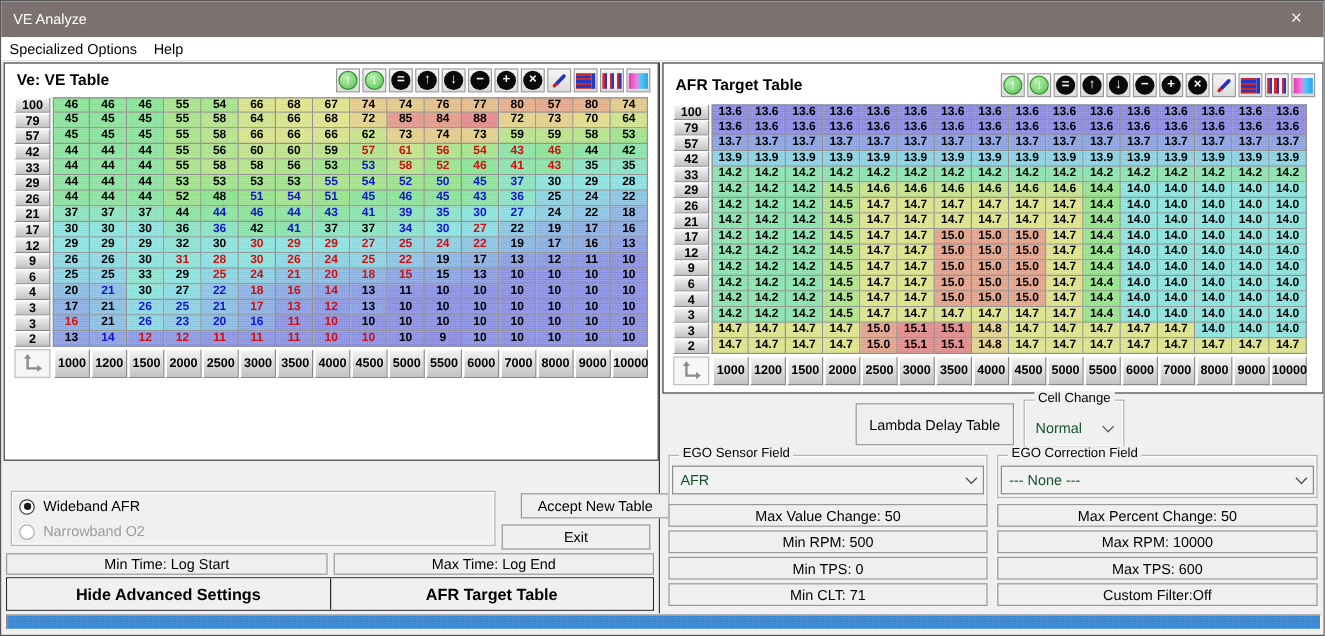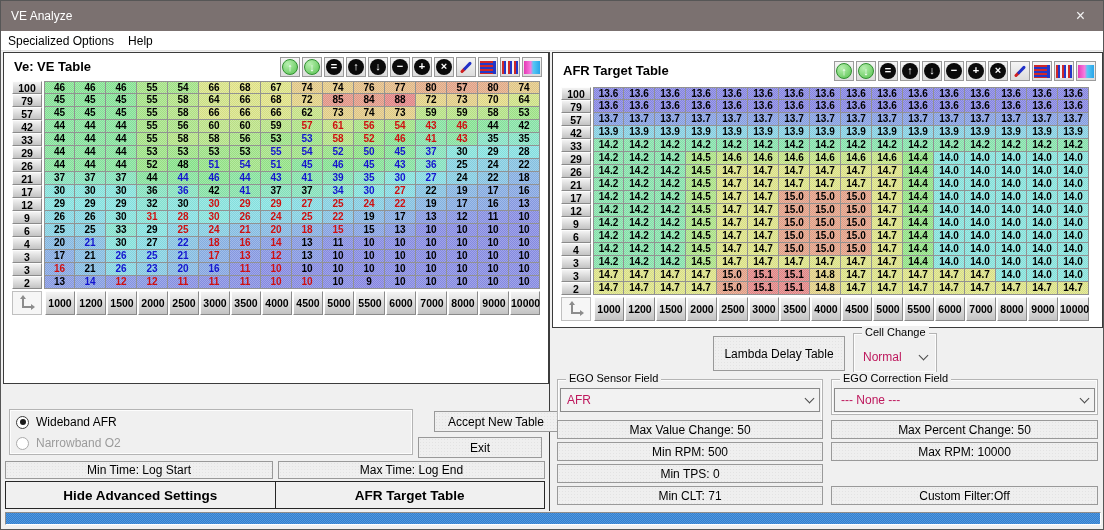--- a/index.html
+++ b/index.html
@@ -43,21 +43,21 @@
   .colhdr{line-height:22px;margin-left:1px;}
   .corner{background:#f6f6f6;border:1px solid #c0c0c0;box-sizing:border-box;display:flex;align-items:center;justify-content:center;}
   
   .btn{position:absolute;background:#efefef;border:1px solid #999;box-sizing:border-box;text-align:center;
     font-size:12px;color:#000;display:flex;align-items:center;justify-content:center;
     background-image:radial-gradient(rgba(0,0,0,.05) 0.5px,transparent 0.5px);background-size:3px 3px;}
   #runAnalysis{border:2px solid #4a8fd0;outline:1px dotted #555;outline-offset:-5px;}
   .groupbox{position:absolute;border:1px solid #b4b4b4;box-shadow:1px 1px 0 #fdfdfd inset,-1px -1px 0 #fdfdfd inset;box-sizing:border-box;}
   .gb-label{position:absolute;top:-8px;left:8px;background:#f0f0f0;padding:0 3px;font-size:11px;color:#000;}
   .combo{position:absolute;background:#f2f2f2;border:1px solid #8a8a8a;box-sizing:border-box;display:flex;align-items:center;
-    font-size:12px;padding:0 6px;color:#be185d;text-align:right;}
+    font-size:12px;padding:0 6px;color:#14532d;text-align:right;}
   .chev{margin-left:auto;width:6px;height:6px;border-right:1.6px solid #4a4a4a;border-bottom:1.6px solid #4a4a4a;
     transform:rotate(45deg);margin-top:-4px;}
   .radio-row{display:flex;align-items:center;gap:7px;font-size:12px;}
   .rdot{width:13px;height:13px;border-radius:50%;border:1px solid #3b3b3b;background:#fff;box-sizing:border-box;
     display:inline-flex;align-items:center;justify-content:center;}
   .rdot.on::after{content:"";width:6px;height:6px;border-radius:50%;background:#1a1a1a;}
   .rdot.off{border-color:#ababab;}
   .dis{color:#9b9b9b;}
   .tabs{position:absolute;left:4px;top:480px;width:540px;height:28px;border:1px solid #262626;box-sizing:border-box;display:flex;}
   .tab{flex:1;display:flex;align-items:center;justify-content:center;font-weight:bold;font-size:13.5px;background:#f0f0f0;}
@@ -845,19 +845,20 @@
       <span>--- None ---</span>
       <span class="chev"></span>
     </div>
   </div>
 
   <div class="btn" style="left:556px;top:419px;width:266px;height:19px;">Max Value Change: 50</div>
   <div class="btn" style="left:830px;top:419px;width:267px;height:19px;">Max Percent Change: 50</div>
   <div class="btn" style="left:556px;top:441px;width:266px;height:19px;">Min RPM: 500</div>
   <div class="btn" style="left:830px;top:441px;width:267px;height:19px;">Max RPM: 10000</div>
   <div class="btn" style="left:556px;top:463px;width:266px;height:19px;">Min TPS: 0</div>
+  <div class="btn" style="left:830px;top:463px;width:267px;height:19px;">Max TPS: 600</div>
   <div class="btn" style="left:556px;top:485px;width:266px;height:19px;">Min CLT: 71</div>
   <div class="btn" style="left:830px;top:485px;width:267px;height:19px;">Custom Filter:Off</div>
 
   <div class="progress">
     <div class="fill"></div>
   </div>
 </div>
 
 </body></html>

